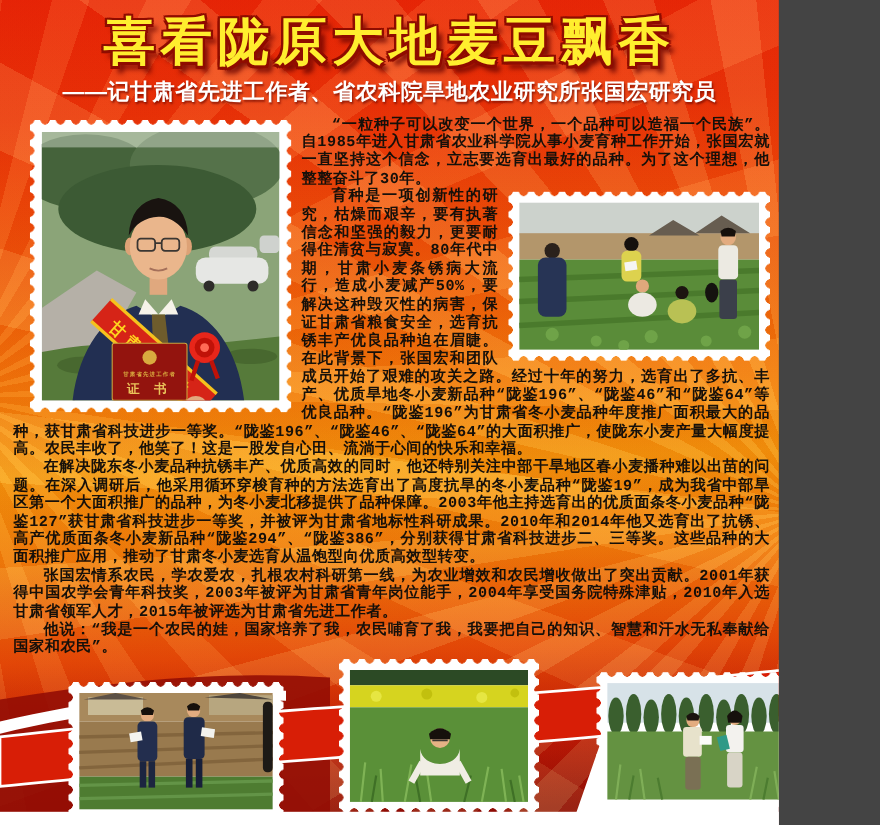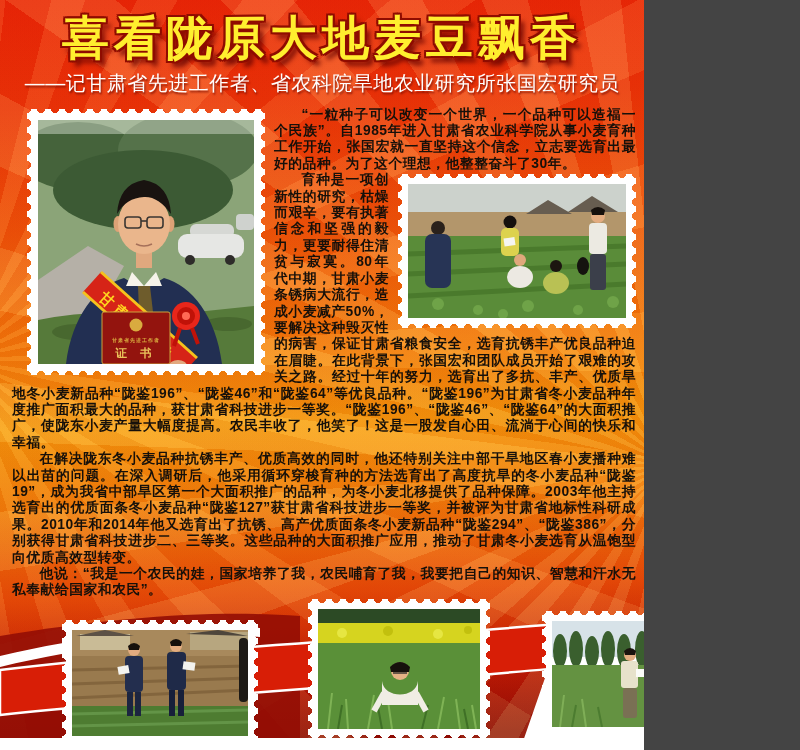--- a/index.html
+++ b/index.html
@@ -1,42 +1,42 @@
 <!DOCTYPE html>
 <html><head>
 <meta charset="utf-8">
 <style>
   html,body{margin:0;padding:0;background:#444;}
   .page{
-    position:relative;width:644px;height:750px;overflow:hidden;
+    position:relative;width:708px;height:750px;overflow:hidden;
     font-family:"Liberation Sans",sans-serif;
     background:linear-gradient(178deg,#ee2506 0%,#ef3307 14%,#f25408 30%,#f67d0a 46%,#f89a0c 56%,#f5820a 66%,#ea4c07 78%,#c21b05 88%,#8c0a04 97%);
   }
   .rays{position:absolute;inset:0;pointer-events:none;
     background:
       repeating-conic-gradient(from 228deg at 104% 62%, rgba(255,244,160,.13) 0 5deg, rgba(170,25,0,.05) 5deg 11deg),
       repeating-conic-gradient(from 38deg at -6% 48%, rgba(255,238,150,.11) 0 5deg, rgba(150,20,0,.06) 5deg 12deg);
   }
   .header{position:relative;text-align:center;padding-top:12px;z-index:3;}
   .title{
     font-size:47px;font-weight:bold;letter-spacing:5px;color:#ffee2e;line-height:1.12;margin:0;
     text-shadow:
       2px 0 0 #8f0c00,-2px 0 0 #8f0c00,0 2px 0 #8f0c00,0 -2px 0 #8f0c00,
       2px 2px 0 #8f0c00,-2px 2px 0 #8f0c00,2px -2px 0 #8f0c00,-2px -2px 0 #8f0c00,
       5px 6px 5px rgba(96,0,0,.85);
   }
   .subtitle{
-    margin-top:5px;font-size:20px;font-weight:normal;color:#ffffff;letter-spacing:.5px;
+    margin-top:5px;font-size:20px;font-weight:bold;color:#ffffff;letter-spacing:.5px;
     text-shadow:1px 2px 2px rgba(110,10,0,.75);
   }
   .article{
     position:relative;z-index:2;padding:10px 8px 0 12px;text-align:justify;
     color:#16100a;font-size:13.8px;line-height:16.4px;letter-spacing:.5px;font-weight:bold;
   }
-  .article p{margin:0;text-indent:2em;}
+  .article p{margin:0;text-indent:2em;font-family:Liberation Mono, monospace;}
   .stamp{
     background:#ffffff;box-sizing:border-box;
     -webkit-mask:
       radial-gradient(circle 4.2px, transparent 97%, #000 100%) -7px -7px / 14px 14px repeat,
       linear-gradient(#000 0 0) center / calc(100% - 13px) calc(100% - 13px) no-repeat;
     mask:
       radial-gradient(circle 4.2px, transparent 97%, #000 100%) -7px -7px / 14px 14px repeat,
       linear-gradient(#000 0 0) center / calc(100% - 13px) calc(100% - 13px) no-repeat;
   }
   .stamp svg{display:block;}
@@ -158,20 +158,21 @@
           <path d="M183,26 Q190,20 197,26 L196,31 L184,31 Z" fill="#16100c"></path>
           <rect x="181" y="39" width="18" height="31" rx="4" fill="#eceae2"></rect>
           <rect x="182" y="70" width="16" height="36" rx="3" fill="#3b3f4a"></rect>
           <ellipse cx="175" cy="82" rx="6" ry="9" fill="#15130f"></ellipse>
         </g>
       </svg>
     </div>
 
     <p>育种是一项创新性的研究，枯燥而艰辛，要有执著信念和坚强的毅力，更要耐得住清贫与寂寞。80年代中期，甘肃小麦条锈病大流行，造成小麦减产50%，要解决这种毁灭性的病害，保证甘肃省粮食安全，选育抗锈丰产优良品种迫在眉睫。在此背景下，张国宏和团队成员开始了艰难的攻关之路。经过十年的努力，选育出了多抗、丰产、优质旱地冬小麦新品种“陇鉴196”、“陇鉴46”和“陇鉴64”等优良品种。“陇鉴196”为甘肃省冬小麦品种年度推广面积最大的品种，获甘肃省科技进步一等奖。“陇鉴196”、“陇鉴46”、“陇鉴64”的大面积推广，使陇东小麦产量大幅度提高。农民丰收了，他笑了！这是一股发自心田、流淌于心间的快乐和幸福。</p>
     <p>在解决陇东冬小麦品种抗锈丰产、优质高效的同时，他还特别关注中部干旱地区春小麦播种难以出苗的问题。在深入调研后，他采用循环穿梭育种的方法选育出了高度抗旱的冬小麦品种“陇鉴19”，成为我省中部旱区第一个大面积推广的品种，为冬小麦北移提供了品种保障。2003年他主持选育出的优质面条冬小麦品种“陇鉴127”获甘肃省科技进步一等奖，并被评为甘肃省地标性科研成果。2010年和2014年他又选育出了抗锈、高产优质面条冬小麦新品种“陇鉴294”、“陇鉴386”，分别获得甘肃省科技进步二、三等奖。这些品种的大面积推广应用，推动了甘肃冬小麦选育从温饱型向优质高效型转变。</p>
+    <p>张国宏情系农民，学农爱农，扎根农村科研第一线，为农业增效和农民增收做出了突出贡献。2001年获得中国农学会青年科技奖，2003年被评为甘肃省青年岗位能手，2004年享受国务院特殊津贴，2010年入选甘肃省领军人才，2015年被评选为甘肃省先进工作者。</p>
     <p>他说：“我是一个农民的娃，国家培养了我，农民哺育了我，我要把自己的知识、智慧和汗水无私奉献给国家和农民”。</p>
   </div>
 
   <div class="stamp stamp-b" id="stamp-b1" role="img" aria-label="科研人员在试验田记录数据">
     <svg width="176" height="106" viewBox="0 0 176 106">
       <rect width="176" height="26" fill="#a8895c"></rect>
       <rect x="8" y="4" width="50" height="16" fill="#c9bb96"></rect>
       <path d="M4,6 L33,0 L62,6 Z" fill="#5c5146"></path>
       <rect x="118" y="2" width="58" height="18" fill="#b7a67f"></rect>
       <path d="M114,4 L146,0 L176,6 Z" fill="#4e463c"></path>

